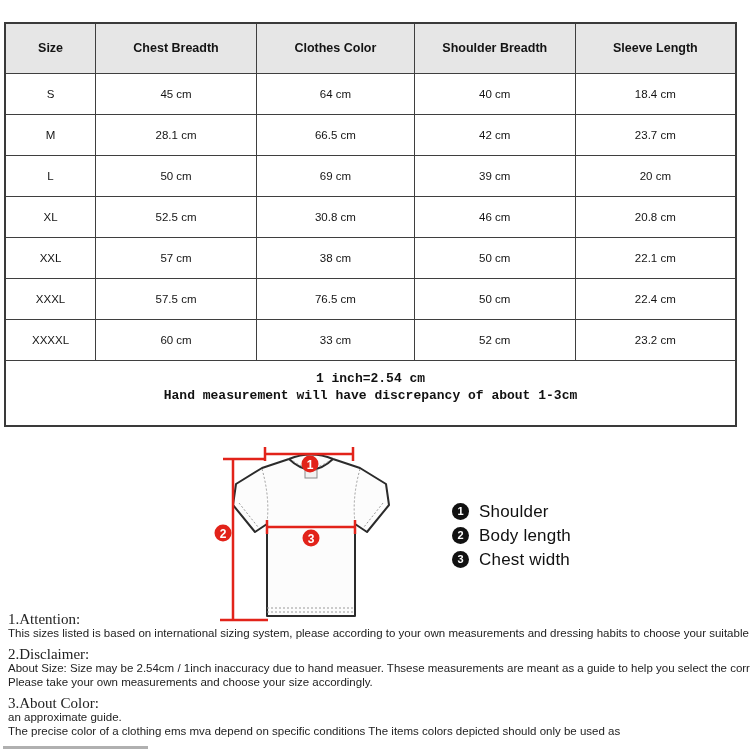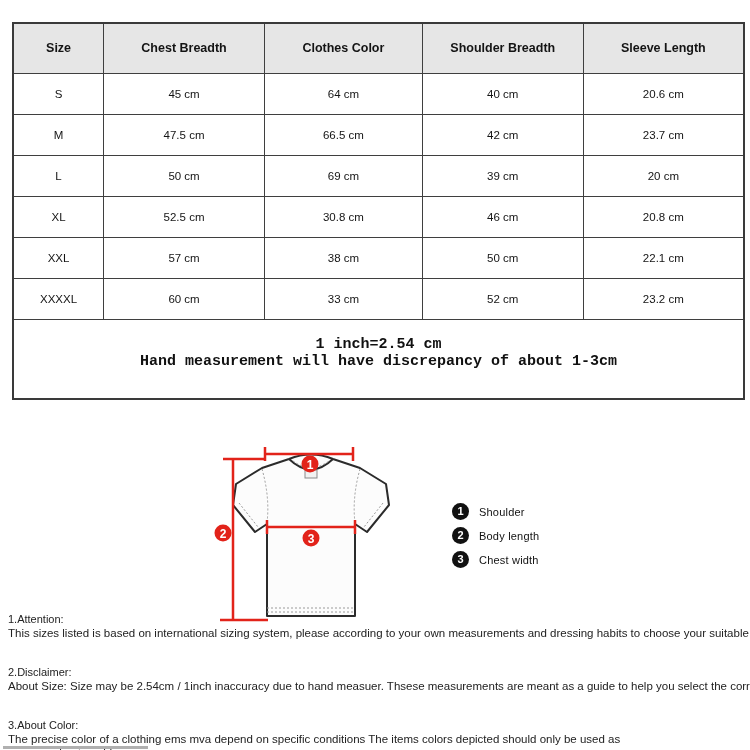--- a/index.html
+++ b/index.html
@@ -8,21 +8,21 @@
     position: relative;
     background: #ffffff;
     font-family: "Liberation Sans", sans-serif;
     color: #1c1c1c;
     overflow: hidden;
   }
 
   
   .size-table {
     position: absolute;
-    left: 12px; top: 22px;
+    left: 4px; top: 22px;
     width: 733px;
     border-collapse: collapse;
     table-layout: fixed;
     border: 2px solid #3a3a3a;
   }
   .size-table th, .size-table td {
     border: 1px solid #3f3f3f;
     text-align: center;
     vertical-align: middle;
     color: #141414;
@@ -33,25 +33,25 @@
     font-weight: bold;
     height: 50px;
   }
   .size-table tbody td {
     font-size: 11.5px;
     font-weight: normal;
     height: 41px;
     background: #ffffff;
   }
   .size-table tfoot td {
-    height: 80px;
+    height: 66px;
     background: #ffffff;
     font-family: "Liberation Mono", monospace;
     font-weight: bold;
-    font-size: 15px;
+    font-size: 13px;
     line-height: 17px;
     text-align: center;
     vertical-align: middle;
     padding-bottom: 12px;
     color: #111;
   }
 
   
   .diagram-wrap { position: absolute; left: 208px; top: 442px; width: 204px; height: 182px; }
   .shirt-outline { fill: #fcfcfc; stroke: #2b2b2b; stroke-width: 2; stroke-linejoin: round; }
@@ -69,27 +69,27 @@
   }
   .legend-item { display: flex; align-items: center; gap: 10px; height: 17px; }
   .legend-bullet {
     width: 17px; height: 17px; border-radius: 50%;
     background: #111111; color: #ffffff;
     font-size: 11px; font-weight: bold;
     display: inline-flex; align-items: center; justify-content: center;
     line-height: 1;
     flex: 0 0 17px;
   }
-  .legend-label { font-size: 11px; color: #111111; letter-spacing: 0.2px; }
+  .legend-label { font-size: 17px; color: #111111; letter-spacing: 0.2px; }
 
   
   .notes-block { position: absolute; left: 8px; top: 612px; width: 742px; }
-  .note-section { margin-top: 25px; }
+  .note-section { margin-top: 7px; }
   .note-section:first-child { margin-top: 0; }
-  .note-title { font-size: 11px; line-height: 14px; color: #222; white-space: nowrap; }
+  .note-title { font-size: 15px; line-height: 14px; color: #222; white-space: nowrap; font-family: Liberation Serif, serif; }
   .note-line  { font-size: 11.5px; line-height: 14px; color: #222; white-space: nowrap; }
 
   .cutoff-line {
     position: absolute; left: 3px; top: 746px;
     width: 145px; height: 3px;
     background: #8f8f8f; opacity: 0.7;
   }
 </style>
 </head>
 <body>
@@ -110,25 +110,25 @@
       <th>Shoulder Breadth</th>
       <th>Sleeve Length</th>
     </tr>
   </thead>
   <tbody>
     <tr>
       <td>S</td>
       <td>45 cm</td>
       <td>64 cm</td>
       <td>40 cm</td>
-      <td>20.6 cm</td>
+      <td>18.4 cm</td>
     </tr>
     <tr>
       <td>M</td>
-      <td>47.5 cm</td>
+      <td>28.1 cm</td>
       <td>66.5 cm</td>
       <td>42 cm</td>
       <td>23.7 cm</td>
     </tr>
     <tr>
       <td>L</td>
       <td>50 cm</td>
       <td>69 cm</td>
       <td>39 cm</td>
       <td>20 cm</td>
@@ -139,20 +139,27 @@
       <td>30.8 cm</td>
       <td>46 cm</td>
       <td>20.8 cm</td>
     </tr>
     <tr>
       <td>XXL</td>
       <td>57 cm</td>
       <td>38 cm</td>
       <td>50 cm</td>
       <td>22.1 cm</td>
+    </tr>
+    <tr>
+      <td>XXXL</td>
+      <td>57.5 cm</td>
+      <td>76.5 cm</td>
+      <td>50 cm</td>
+      <td>22.4 cm</td>
     </tr>
     <tr>
       <td>XXXXL</td>
       <td>60 cm</td>
       <td>33 cm</td>
       <td>52 cm</td>
       <td>23.2 cm</td>
     </tr>
   </tbody>
   <tfoot>
@@ -218,21 +225,22 @@
 </div>
 
 <div class="notes-block">
   <div class="note-section">
     <div class="note-title">1.Attention:</div>
     <div class="note-line">This sizes listed is based on international sizing system, please according to your own measurements and dressing habits to choose your suitable size.</div>
   </div>
   <div class="note-section">
     <div class="note-title">2.Disclaimer:</div>
     <div class="note-line">About Size: Size may be 2.54cm / 1inch inaccuracy due to hand measuer. Thsese measurements are meant as a guide to help you select the correct size.</div>
+    <div class="note-line">Please take your own measurements and choose your size accordingly.</div>
   </div>
   <div class="note-section">
     <div class="note-title">3.About Color:</div>
+    <div class="note-line">an approximate guide.</div>
     <div class="note-line">The precise color of a clothing ems mva depend on specific conditions The items colors depicted should only be used as</div>
-    <div class="note-line">an approximate guide.</div>
   </div>
 </div>
 
 <div class="cutoff-line"></div>
 
 </body></html>

